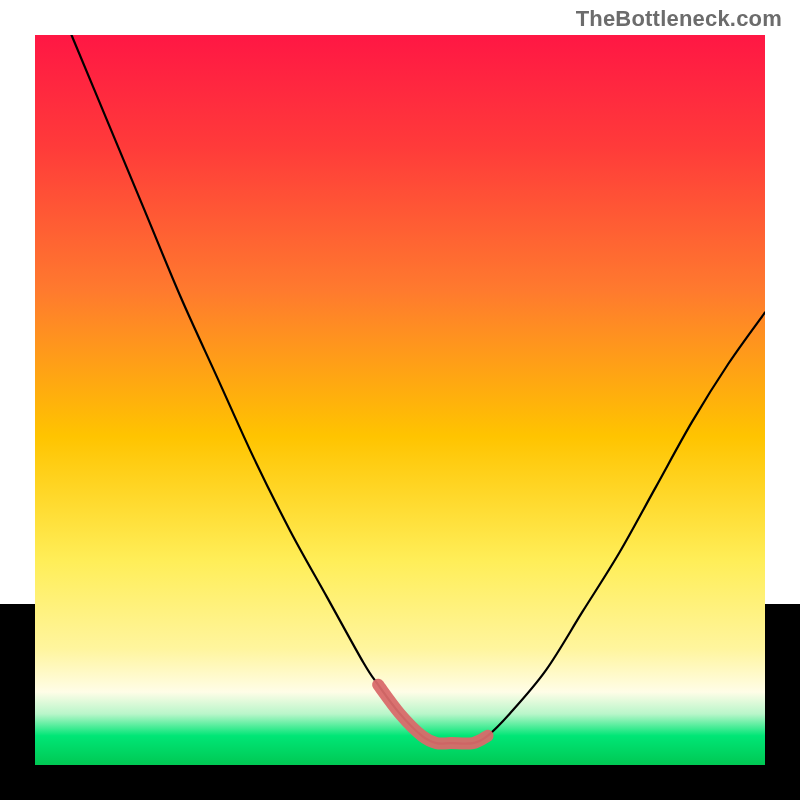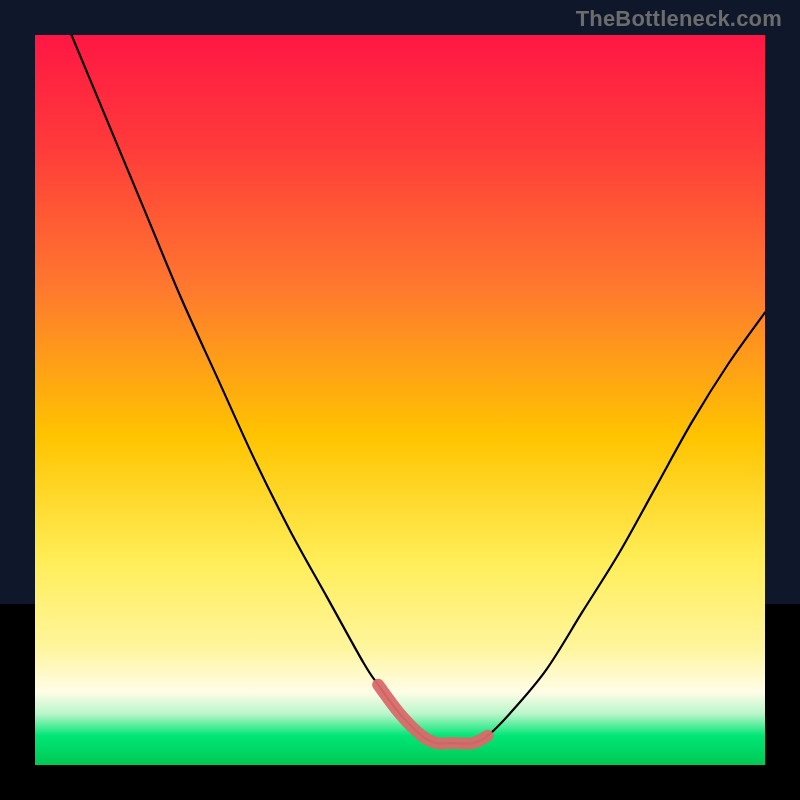--- a/index.html
+++ b/index.html
@@ -10,21 +10,21 @@
     background: #000;
     overflow: hidden;
     font-family: Arial, Helvetica, sans-serif;
   }
   .frame {
     position: absolute;
     left: 0;
     top: 0;
     width: 800px;
     height: 604px;
-    background: #0f172a;
+    background: #ffffff;
   }
   .plot-area {
     position: absolute;
     left: 35px;
     top: 35px;
     width: 730px;
     height: 730px;
   }
   .plot-area .bg {
     position: absolute;

